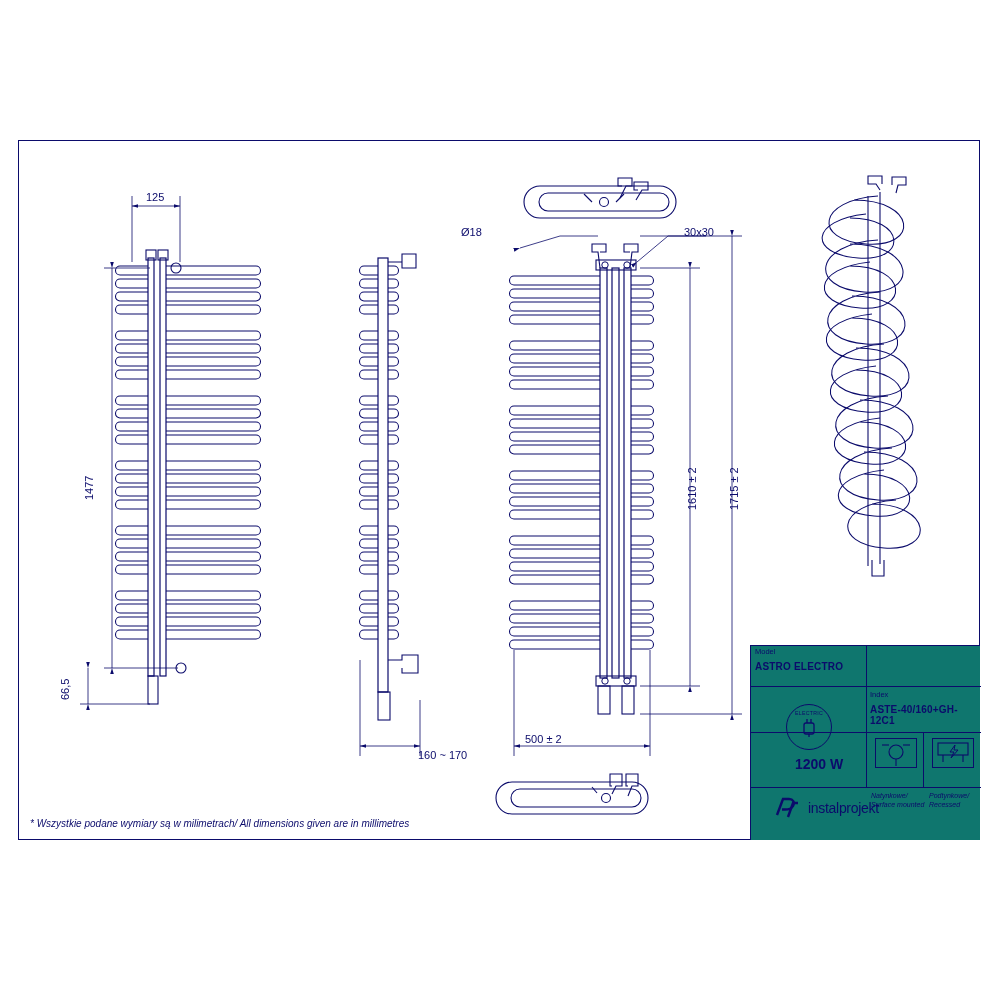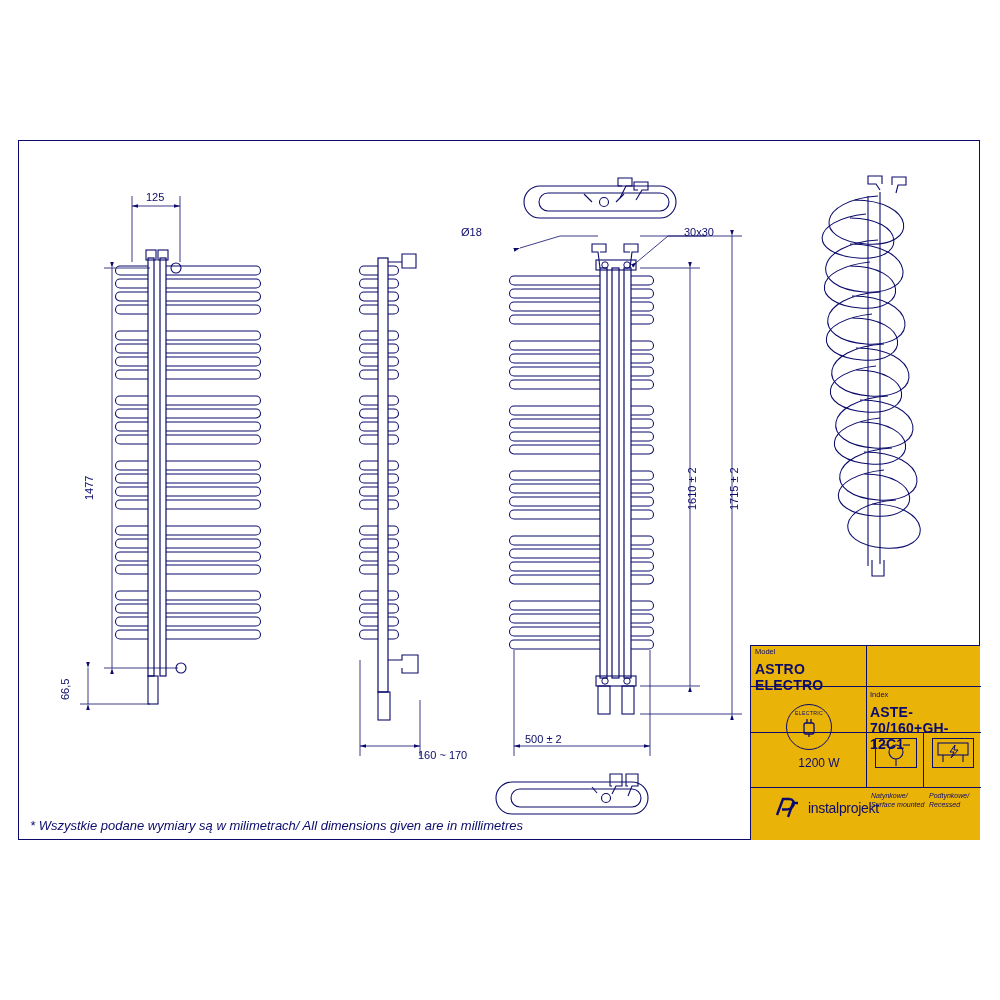--- a/index.html
+++ b/index.html
@@ -38,51 +38,51 @@
     font-family: "Liberation Sans", sans-serif;
   }
   .dimtext.rot {
     transform: rotate(-90deg);
     transform-origin: left top;
   }
   .footnote {
     position: absolute;
     left: 30px;
     top: 818px;
-    font-size: 13px;
+    font-size: 10px;
     font-style: italic;
     color: #0b0b6b;
     white-space: nowrap;
   }
   
   .titleblock {
     position: absolute;
     left: 750px;
     top: 645px;
     width: 230px;
     height: 195px;
     border-left: 1.4px solid #0b0b6b;
     border-top: 1.4px solid #0b0b6b;
     box-sizing: border-box;
-    background: #eab308;
+    background: #0f766e;
   }
   .tb-cell {
     position: absolute;
     box-sizing: border-box;
     padding: 2px 4px;
   }
   .tb-lbl {
     font-size: 7.5px;
     color: #0b0b6b;
     line-height: 8.5px;
     font-style: italic;
   }
   .tb-lbl.plain { font-style: normal; }
   .tb-val {
-    font-size: 14px;
+    font-size: 10px;
     font-weight: bold;
     color: #0b0b6b;
     margin-top: 4px;
     letter-spacing: .2px;
   }
   .hline { position: absolute; background: #0b0b6b; height: 1px; }
   .vline { position: absolute; background: #0b0b6b; width: 1px; }
 
   .elec-badge {
     position: absolute;
@@ -92,22 +92,22 @@
     box-sizing: border-box;
     text-align: center;
   }
   .elec-badge .t {
     font-size: 5.2px;
     margin-top: 5px;
     letter-spacing: .3px;
   }
   .power {
     position: absolute;
-    font-size: 12px;
-    font-weight: normal;
+    font-size: 14px;
+    font-weight: bold;
   }
   .conn-box {
     position: absolute;
     width: 42px; height: 30px;
     border: 1.1px solid #0b0b6b;
     box-sizing: border-box;
   }
   .conn-cap {
     position: absolute;
     font-size: 7px;
@@ -453,21 +453,21 @@
   <div class="hline" style="left:0; top:141px; width:230px;"></div>
   <div class="vline" style="left:115px; top:0; height:141px;"></div>
   <div class="vline" style="left:172px; top:86px; height:55px;"></div>
 
   <div class="tb-cell" style="left:0; top:0; width:115px; height:40px;">
     <div class="tb-lbl plain">Model</div>
     <div class="tb-val">ASTRO ELECTRO</div>
   </div>
   <div class="tb-cell" style="left:115px; top:0; width:115px; height:40px;margin-top:43px;">
     <div class="tb-lbl plain">Index</div>
-    <div class="tb-val">ASTE-70/160+GH-12C1</div>
+    <div class="tb-val">ASTE-40/160+GH-12C1</div>
   </div>
 
 
   <div class="elec-badge" style="left:35px; top:58px;">
     <div class="t">ELECTRIC</div>
     <svg width="24" height="24" viewBox="0 0 24 24" style="margin-top:-1px;">
       <rect x="7" y="8" width="10" height="11" rx="2" fill="none" stroke="#0b0b6b" stroke-width="1.3"></rect>
       <line x1="10" y1="8" x2="10" y2="4" stroke="#0b0b6b" stroke-width="1.3"></line>
       <line x1="14" y1="8" x2="14" y2="4" stroke="#0b0b6b" stroke-width="1.3"></line>
       <line x1="12" y1="19" x2="12" y2="22" stroke="#0b0b6b" stroke-width="1.3"></line>

